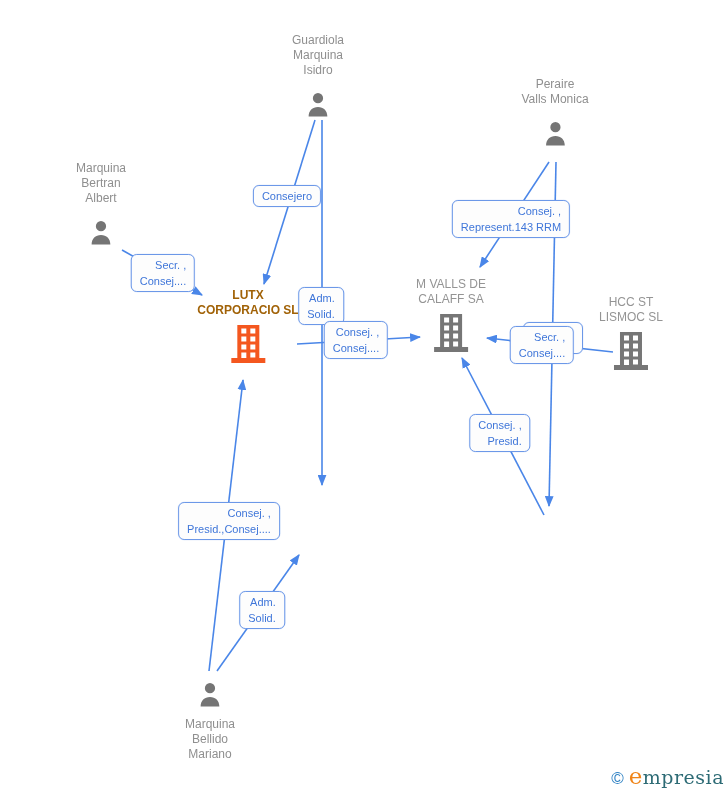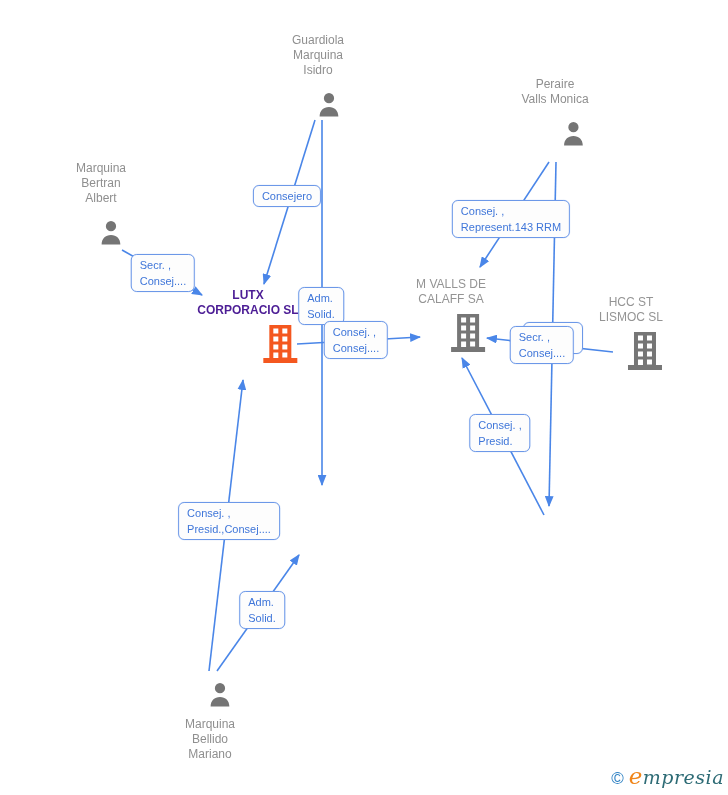--- a/index.html
+++ b/index.html
@@ -6,60 +6,60 @@
   .canvas{
     position:relative;
     width:728px;height:795px;
     background:#ffffff;
     font-family:"Liberation Sans", sans-serif;
     overflow:hidden;
   }
   svg.edges{position:absolute;left:0;top:0;z-index:1;}
   .entity{
     position:absolute;
-    display:flex;flex-direction:column;align-items:flex-end;
+    display:flex;flex-direction:column;align-items:center;
     transform:translateX(-50%);
     z-index:3;
   }
   .ename{
     color:#8f8f8f;font-size:12px;line-height:15px;
     text-align:center;white-space:pre-line;
   }
   .company .ename{color:#949494;}
-  .focal .ename{color:#4c1d95;font-weight:bold;}
+  .focal .ename{color:#a16207;font-weight:bold;}
   .person-icon{margin-top:11px;}
   .building-icon{margin-top:7px;}
   .icon-first .building-icon{margin-top:0;margin-bottom:4px;}
   .icon-first .person-icon{margin-top:0;margin-bottom:8px;}
   .rel-label{
     position:absolute;
     transform:translate(-50%,-50%);
     background:#fdfdfd;
     border:1.5px solid #6c98e8;
     border-radius:6px;
     padding:2px 8px;
     color:#3f76d9;
     font-size:11px;line-height:16px;
-    text-align:left;white-space:pre-line;
+    text-align:right;white-space:pre-line;
     z-index:4;
     box-shadow:0 0 0 0.5px rgba(108,152,232,0.15);
   }
   .rel-label.back{
     z-index:2;
     width:42px;height:26px;
   }
   .watermark{
     position:absolute;
     right:4px;bottom:6px;
     font-size:19px;
     z-index:5;
     display:flex;align-items:baseline;gap:5px;
   }
   .wm-copy{color:#3183c4;font-size:17px;}
-  .wm-brand{font-family:"DejaVu Serif", serif;font-style:italic;letter-spacing:0.5px;}
+  .wm-brand{font-family:"DejaVu Serif", serif;letter-spacing:0.5px;}
   .wm-lead{color:#f08519;font-size:23px;}
   .wm-rest{color:#2d6b75;}
 </style>
 </head>
 <body>
 
 <div class="canvas">
 
   <svg class="edges" width="728" height="795" viewBox="0 0 728 795">
     <defs>

